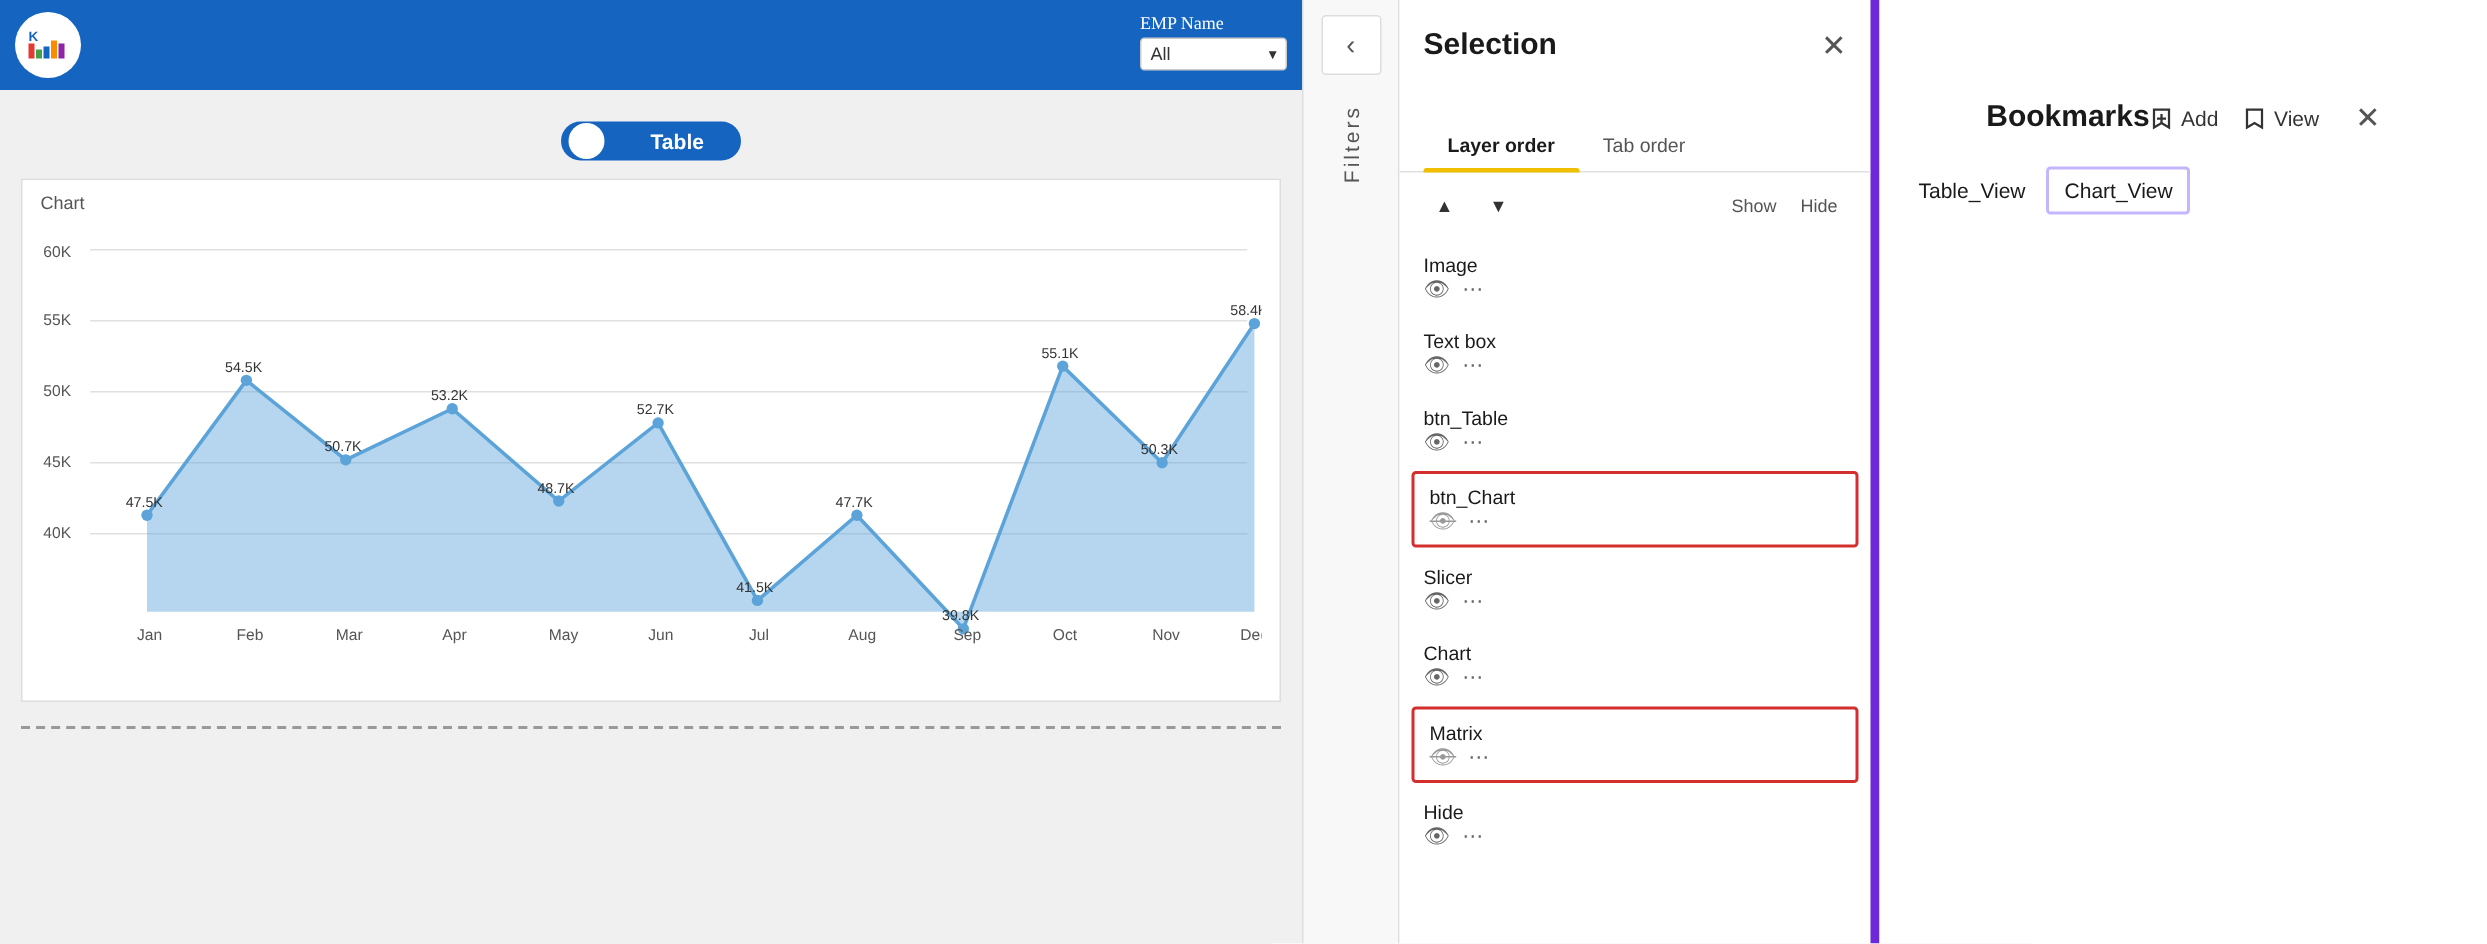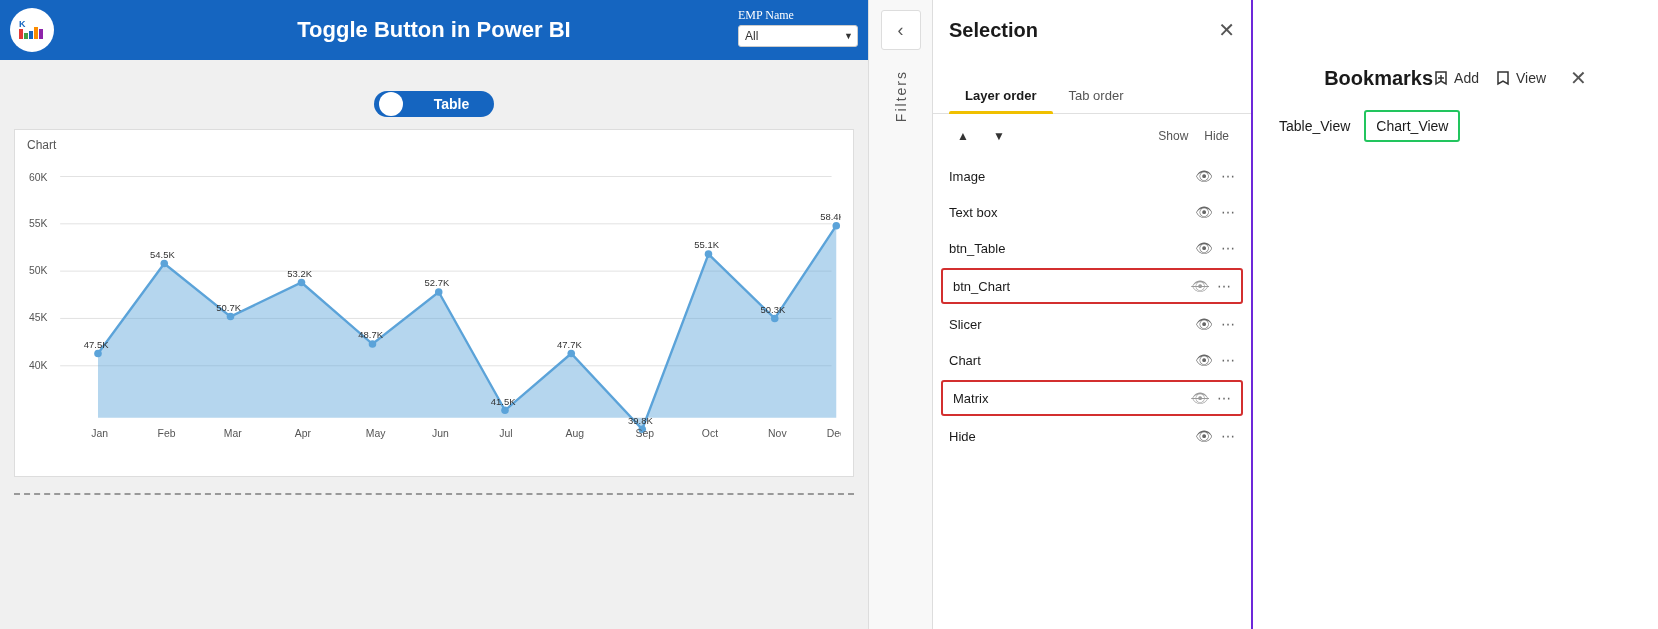--- a/index.html
+++ b/index.html
@@ -63,21 +63,21 @@
       font-family: Liberation Serif, serif;
     }
 
     .emp-filter-select {
       background: #fff;
       border: 1px solid #ccc;
       border-radius: 3px;
       padding: 3px 20px 3px 6px;
       font-size: 12px;
       color: #333;
-      width: 120px;
+      width: 98px;
       appearance: none;
       cursor: pointer;
       position: relative;
     }
 
     .emp-filter-wrapper {
       position: relative;
     }
 
     .emp-filter-wrapper::after {
@@ -87,21 +87,21 @@
       top: 50%;
       transform: translateY(-50%);
       font-size: 9px;
       color: #333;
       pointer-events: none;
     }
 
     .canvas-body {
       flex: 1;
       background: #f0f0f0;
-      padding: 26px;
+      padding: 16px;
       display: flex;
       flex-direction: column;
       align-items: center;
       position: relative;
     }
 
     
     .toggle-container {
       display: flex;
       justify-content: center;
@@ -198,21 +198,21 @@
       font-size: 14px;
       margin-top: 20px;
       letter-spacing: 2px;
     }
 
     
     .selection-panel {
       width: 320px;
       height: 629px;
       background: #fff;
-      border-right: 2px solid #6d28d9;
+      border-right: 6px solid #6d28d9;
       display: flex;
       flex-direction: column;
       padding: 0;
     }
 
     .panel-header {
       display: flex;
       align-items: center;
       justify-content: space-between;
       padding: 18px 16px 10px;
@@ -302,26 +302,27 @@
     }
 
     .layer-list {
       flex: 1;
       overflow-y: auto;
       padding: 0;
     }
 
     .layer-item {
       display: flex;
-      align-items: flex-end;
+      align-items: flex-start;
       padding: 10px 16px;
       font-size: 13px;
       color: #1a1a1a;
       border-bottom: none;
       cursor: pointer;
+      flex-direction: column;
     }
 
     .layer-item.highlighted {
       border: 2px solid #d32f2f;
       margin: 2px 8px;
       border-radius: 3px;
       padding: 8px 10px;
     }
 
     .layer-name {
@@ -405,21 +406,21 @@
 
     .bm-item {
       padding: 8px 10px;
       font-size: 14px;
       color: #1a1a1a;
       cursor: pointer;
       border-radius: 3px;
     }
 
     .bm-item.highlighted {
-      border: 2px solid #22c55e;
+      border: 2px solid #c4b5fd;
       border-radius: 3px;
       padding: 6px 10px;
     }
 
     
     .axis-text { font-size: 11px; fill: #555; }
     .data-label { font-size: 10px; fill: #333; }
   </style>
 </head>
 <body>
@@ -430,21 +431,20 @@
       <svg width="34" height="34" viewBox="0 0 34 34">
         <circle cx="17" cy="17" r="17" fill="white"></circle>
         <text x="4" y="14" font-size="9" fill="#1565c0" font-weight="bold">K</text>
         <rect x="4" y="16" width="4" height="10" fill="#e53935"></rect>
         <rect x="9" y="20" width="4" height="6" fill="#43a047"></rect>
         <rect x="14" y="18" width="4" height="8" fill="#1565c0"></rect>
         <rect x="19" y="14" width="4" height="12" fill="#fb8c00"></rect>
         <rect x="24" y="16" width="4" height="10" fill="#8e24aa"></rect>
       </svg>
     </div>
-    <span class="canvas-title">Toggle Button in Power BI</span>
     <div class="emp-filter">
       <span class="emp-filter-label">EMP Name</span>
       <div class="emp-filter-wrapper">
         <select class="emp-filter-select">
           <option>All</option>
         </select>
       </div>
     </div>
   </div>
 

